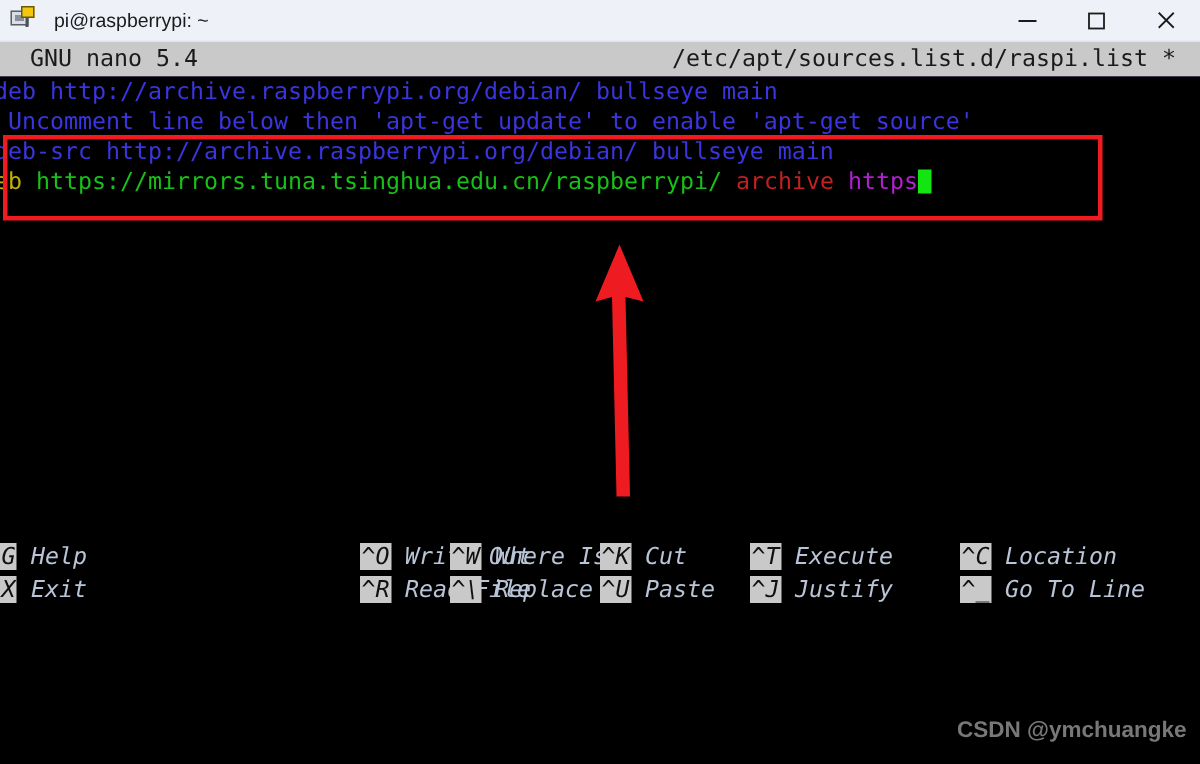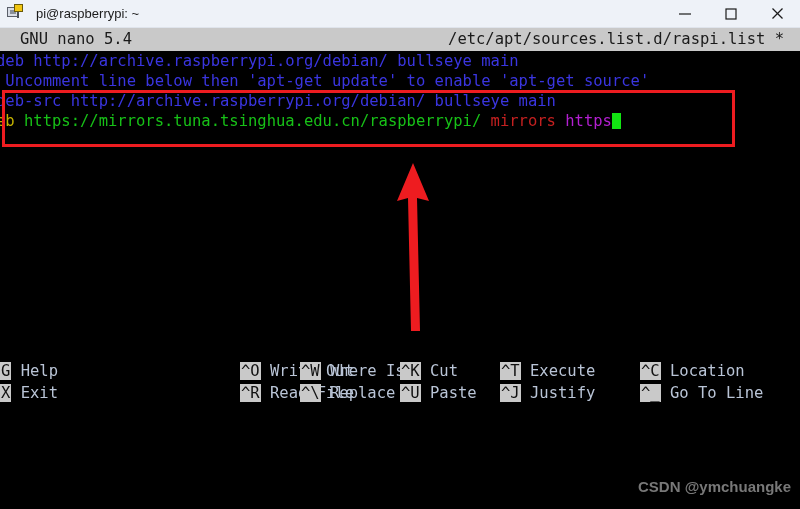--- a/index.html
+++ b/index.html
@@ -166,20 +166,21 @@
   .sc-row {
     position: relative;
     height: 22px;
     line-height: 22px;
     white-space: pre;
   }
   .sc-item {
     position: absolute;
     top: 0;
     white-space: pre;
+    font-style: italic;
   }
   .sc-key {
     background: #c9c9c9;
     color: #101010;
     padding: 0 1px;
   }
   .sc-lbl {
     color: #b9c4d6;
   }
 
@@ -230,21 +231,21 @@
 
   <div class="nano-header">
     <span class="nh-ver">GNU nano 5.4</span>
     <span class="nh-file">/etc/apt/sources.list.d/raspi.list *</span>
   </div>
 
   <div class="editor" id="editor">
       <div class="eline"><span class="c-comment">deb http://archive.raspberrypi.org/debian/ bullseye main</span></div>
       <div class="eline"><span class="c-comment"> Uncomment line below then 'apt-get update' to enable 'apt-get source'</span></div>
       <div class="eline"><span class="c-comment">deb-src http://archive.raspberrypi.org/debian/ bullseye main</span></div>
-      <div class="eline"><span class="c-yellow">eb </span><span class="c-green">https://mirrors.tuna.tsinghua.edu.cn/raspberrypi/ </span><span class="c-red">mirrors</span><span class="c-green"> </span><span class="c-magenta">https</span><span class="cursor-blk"></span></div>
+      <div class="eline"><span class="c-yellow">eb </span><span class="c-green">https://mirrors.tuna.tsinghua.edu.cn/raspberrypi/ </span><span class="c-red">archive</span><span class="c-green"> </span><span class="c-magenta">https</span><span class="cursor-blk"></span></div>
     </div>
 
   <div class="redbox"></div>
 
   <div class="redarrow">
     <svg width="60" height="170" viewBox="0 0 60 170">
       <polygon points="29,0 45,38 33,35 36,168 27,168 24,35 13,38" fill="#ee1c20"></polygon>
     </svg>
   </div>
 

